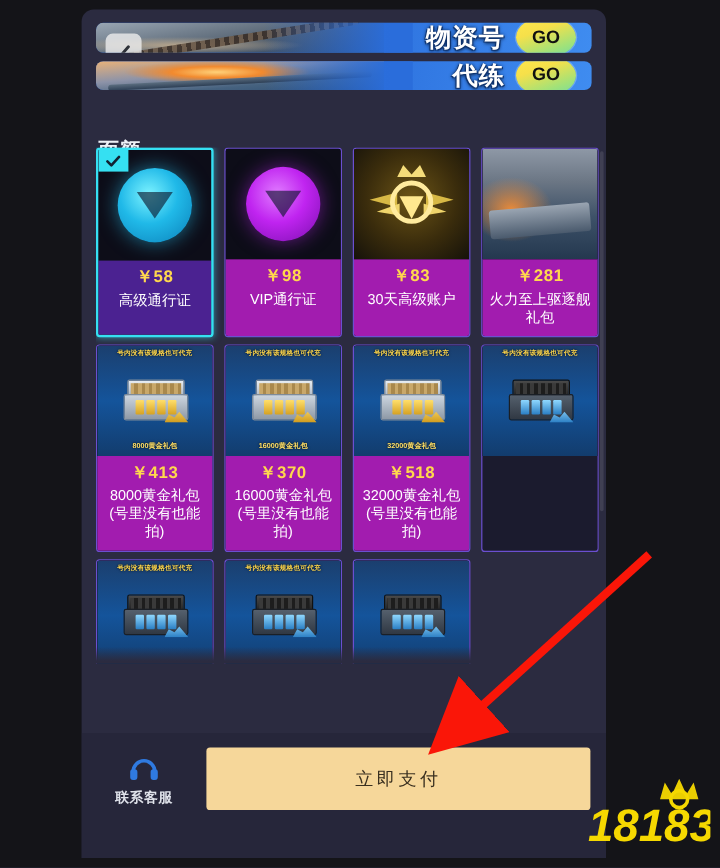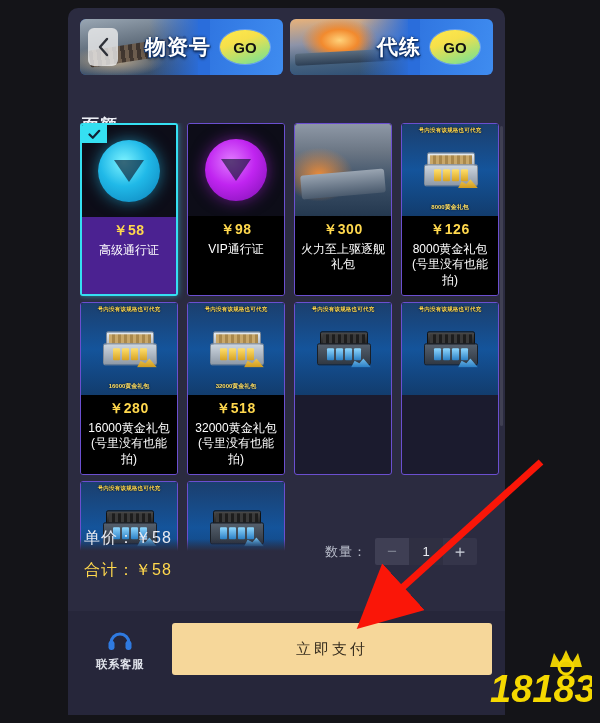--- a/index.html
+++ b/index.html
@@ -14,21 +14,21 @@
     position:absolute;left:68px;top:8px;
     width:437px;height:707px;
     background:#2b2b40;
     border-radius:10px 10px 0 0;
     overflow:hidden;
   }
   
   .banner-row{
     position:absolute;left:12px;top:11px;
     width:413px;height:56px;
-    display:flex;gap:7px;
+    display:flex;gap:7px;flex-direction:column;
   }
   .banner{
     position:relative;flex:1;height:56px;border-radius:6px;
     overflow:hidden;
     background:linear-gradient(100deg,#1d4fa8 0%,#2a6ddb 45%,#3f8cf0 100%);
     display:flex;align-items:center;justify-content:flex-end;
   }
   .banner-art{
     position:absolute;left:0;top:0;height:100%;width:58%;
   }
@@ -104,21 +104,21 @@
   }
   .card.selected{
     border:2px solid #35e0f2;
     box-shadow:0 0 6px rgba(53,224,242,.55);
   }
   .card-art{
     height:92px;width:100%;position:relative;overflow:hidden;
     background:#0d0d18;
   }
   .card-body{
-    background:#000000;
+    background:#a21caf;
     padding:5px 3px 7px;
     text-align:center;
     flex:1;
   }
   .card.selected .card-body{background:#4b2291;}
   .price{
     color:#ffd84d;font-size:14px;font-weight:bold;
     letter-spacing:.5px;margin-bottom:3px;
   }
   .cname{
@@ -328,24 +328,42 @@
               <div class="em-inner"></div>
             </div>
           </div>
           <div class="card-body">
             <div class="price">￥98</div>
             <div class="cname">VIP通行证</div>
           </div>
         </div>
         <div class="card">
           <div class="card-art">
+            <div class="gold-bg"></div>
+            <div class="rose-wrap"><svg width="76" height="66" viewBox="0 0 76 66">
+                <path d="M26 13 L31 3 L38 11 L45 3 L50 13 Z" fill="#f4dc7a"></path>
+                <path d="M3 32 L26 26 L26 38 Z" fill="#d8b945"></path>
+                <path d="M73 32 L50 26 L50 38 Z" fill="#d8b945"></path>
+                <path d="M9 42 L28 35 L28 45 Z" fill="#f0d56c"></path>
+                <path d="M67 42 L48 35 L48 45 Z" fill="#f0d56c"></path>
+                <circle cx="38" cy="34" r="16" fill="none" stroke="#ffeb9e" stroke-width="4"></circle>
+                <path d="M28 29 L48 29 L38 48 Z" fill="#ffe88f"></path>
+              </svg></div>
+          </div>
+          <div class="card-body">
+            <div class="price">￥83</div>
+            <div class="cname">30天高级账户</div>
+          </div>
+        </div>
+        <div class="card">
+          <div class="card-art">
             <div class="ship-art"></div>
           </div>
           <div class="card-body">
-            <div class="price">￥300</div>
+            <div class="price">￥281</div>
             <div class="cname">火力至上驱逐舰礼包</div>
           </div>
         </div>
         <div class="card">
           <div class="card-art">
             <div class="giftbox-art">
               <div class="gb-top">号内没有该规格也可代充</div>
               <div class="chest">
                 <div class="chest-lid">
                   <i></i>
@@ -355,21 +373,21 @@
                   <b></b>
                   <b></b>
                   <b></b>
                 </div>
                 <div class="gold-pile"></div>
               </div>
               <div class="gb-bottom">8000黄金礼包</div>
             </div>
           </div>
           <div class="card-body">
-            <div class="price">￥126</div>
+            <div class="price">￥413</div>
             <div class="cname">8000黄金礼包 (号里没有也能拍)</div>
           </div>
         </div>
         <div class="card">
           <div class="card-art">
             <div class="giftbox-art">
               <div class="gb-top">号内没有该规格也可代充</div>
               <div class="chest">
                 <div class="chest-lid">
                   <i></i>
@@ -379,21 +397,21 @@
                   <b></b>
                   <b></b>
                   <b></b>
                 </div>
                 <div class="gold-pile"></div>
               </div>
               <div class="gb-bottom">16000黄金礼包</div>
             </div>
           </div>
           <div class="card-body">
-            <div class="price">￥280</div>
+            <div class="price">￥370</div>
             <div class="cname">16000黄金礼包 (号里没有也能拍)</div>
           </div>
         </div>
         <div class="card">
           <div class="card-art">
             <div class="giftbox-art">
               <div class="gb-top">号内没有该规格也可代充</div>
               <div class="chest">
                 <div class="chest-lid">
                   <i></i>
@@ -487,36 +505,20 @@
                 <div class="blue-pile"></div>
               </div>
             </div>
           </div>
         </div>
       </div>
   </div>
   <div class="grid-fade" style="position:absolute;left:12px;top:531px;width:419px;height:14px;"></div>
   <div class="scrollbar"></div>
 
-  <div class="summary">
-    <div class="sum-line unit">
-      <span class="lbl">单价：</span><span>￥58</span>
-    </div>
-    <div class="sum-line total">
-      <span class="lbl">合计：</span><span>￥58</span>
-    </div>
-    <div class="qty-wrap">
-      <span class="qty-label">数量：</span>
-      <div class="qty-ctrl">
-        <div class="qty-btn minus">−</div>
-        <div class="qty-val">1</div>
-        <div class="qty-btn plus">＋</div>
-      </div>
-    </div>
-  </div>
 
   <div class="paybar">
     <div class="support">
       <div class="ico">
         <svg width="26" height="24" viewBox="0 0 26 24">
           <path d="M4 15 A9 9 0 0 1 22 15" fill="none" stroke="#2f7ae0" stroke-width="3" stroke-linecap="round"></path>
           <rect x="1.5" y="13" width="6" height="9" rx="2.4" fill="#2f7ae0"></rect>
           <rect x="18.5" y="13" width="6" height="9" rx="2.4" fill="#2f7ae0"></rect>
         </svg>
       </div>

